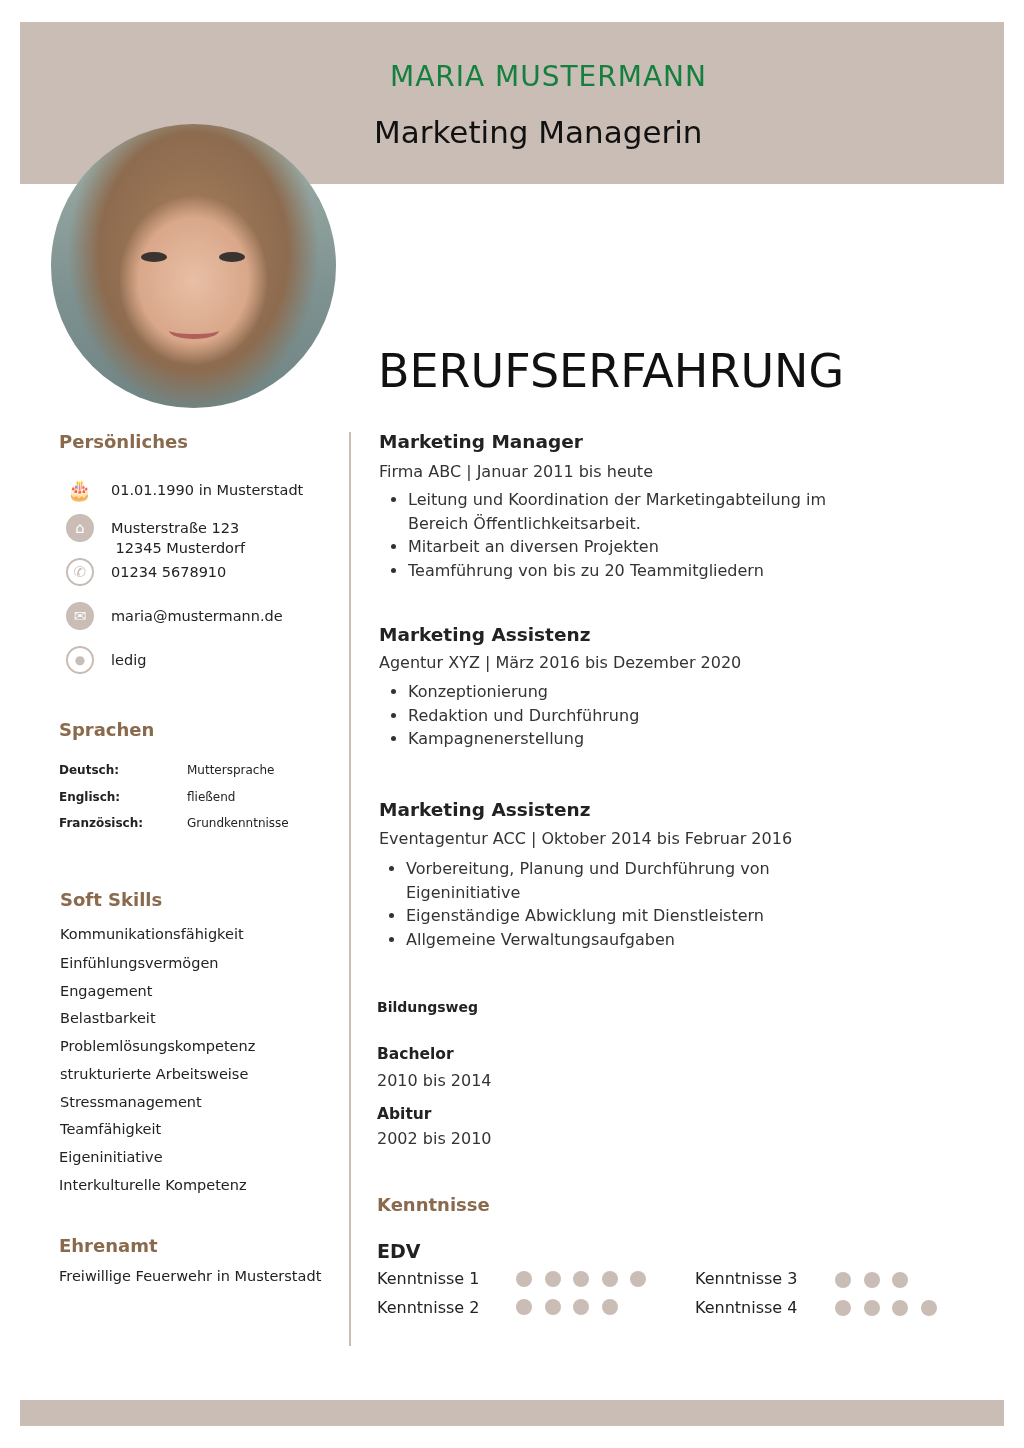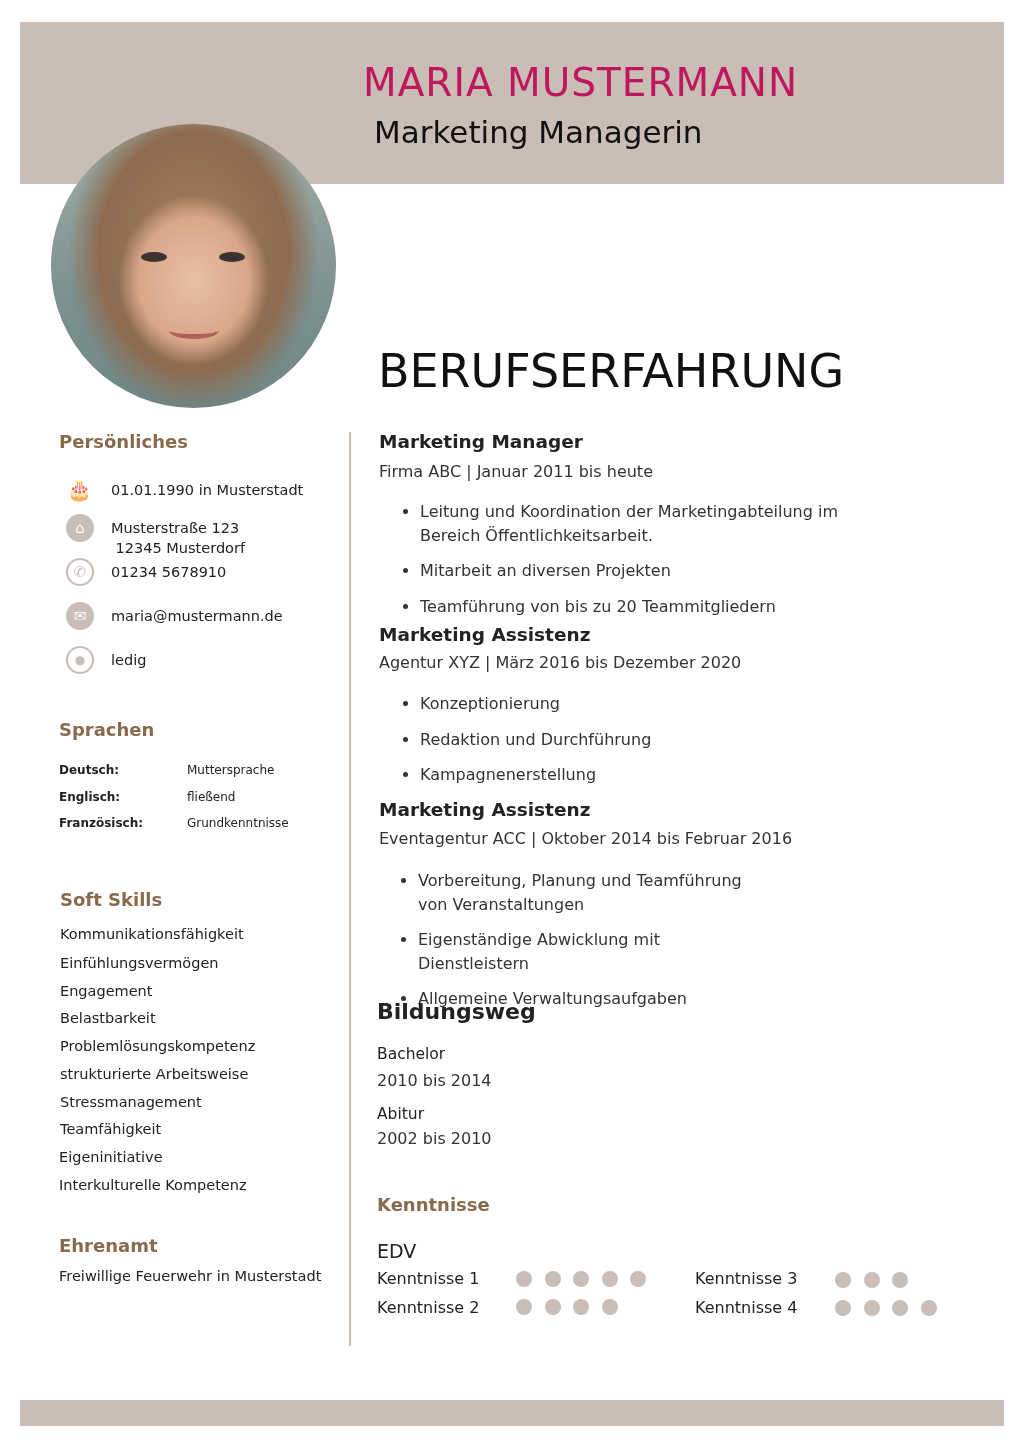--- a/index.html
+++ b/index.html
@@ -1,19 +1,19 @@
 <!DOCTYPE html>
 <html><head>
 <meta charset="utf-8">
 <style>
   html,body{margin:0;padding:0;background:#fff;}
   body{width:1024px;height:1448px;position:relative;font-family:"DejaVu Sans","Liberation Sans",sans-serif;color:#222;overflow:hidden;}
   .band-top{position:absolute;left:20px;top:22px;width:984px;height:162px;background:#c9bdb5;}
   .band-bottom{position:absolute;left:20px;top:1400px;width:984px;height:26px;background:#c9bdb5;}
-  .name{position:absolute;left:363px;top:60px;font-size:39px;letter-spacing:1px;color:#be185d;white-space:nowrap;}
+  .name{position:absolute;left:390px;top:60px;font-size:28px;letter-spacing:1px;color:#15803d;white-space:nowrap;}
   .role{position:absolute;left:374px;top:114px;font-size:31px;color:#111;white-space:nowrap;}
   .photo{position:absolute;left:51px;top:124px;width:285px;height:284px;border-radius:50%;
     background:radial-gradient(ellipse 35% 40% at 50% 55%,#e8bfa5 0%,#d9a78a 55%,rgba(0,0,0,0) 75%),
     radial-gradient(ellipse 55% 70% at 50% 45%,#a77f5c 0%,#8d6b4f 60%,rgba(0,0,0,0) 80%),
     linear-gradient(180deg,#9fb0a8 0%,#7d9190 60%,#6f8584 100%);overflow:hidden;}
   .photo .eye{position:absolute;top:128px;width:26px;height:10px;background:#3b3330;border-radius:50%;}
   .photo .mouth{position:absolute;left:118px;top:198px;width:50px;height:12px;border-bottom:5px solid #b0605a;border-radius:0 0 50% 50%;}
   .section-h{position:absolute;font-size:18px;font-weight:bold;color:#8a6a4c;white-space:nowrap;text-align:right;}
   .divider{position:absolute;left:349px;top:432px;width:2px;height:914px;background:#c9bdb5;}
   .big-h{position:absolute;left:378px;top:344px;font-size:46px;color:#111;white-space:nowrap;}
@@ -21,23 +21,23 @@
   .icn{width:28px;height:28px;border-radius:50%;background:#c9bdb5;display:flex;align-items:center;justify-content:center;color:#fff;font-size:15px;}
   .icn.outline{background:#fff;border:2px solid #c9bdb5;color:#c9bdb5;width:24px;height:24px;}
   .icn.cake{background:none;color:#c9bdb5;font-size:20px;border-radius:0;}
   .pi .txt{position:absolute;left:45px;top:4px;font-size:14.5px;color:#222;white-space:nowrap;line-height:20px;}
   .lang{position:absolute;left:59px;font-size:12px;white-space:nowrap;}
   .lang .k{font-weight:bold;display:inline-block;width:128px;}
   .skill{position:absolute;left:60px;font-size:14.5px;white-space:nowrap;color:#222;}
   .job-title{position:absolute;left:379px;font-size:18.5px;font-weight:bold;color:#222;white-space:nowrap;}
   .job-sub{position:absolute;left:379px;font-size:16px;color:#333;white-space:nowrap;}
   .bul{position:absolute;left:386px;font-size:16px;color:#333;line-height:23.5px;margin:0;padding:0 0 0 22px;}
-  .bul li{margin:12px;}
-  .edu-h{position:absolute;left:377px;font-size:22px;font-weight:bold;white-space:nowrap;}
-  .edu-t{position:absolute;left:377px;font-size:15.5px;font-weight:normal;white-space:nowrap;}
+  .bul li{margin:0;}
+  .edu-h{position:absolute;left:377px;font-size:14px;font-weight:bold;white-space:nowrap;}
+  .edu-t{position:absolute;left:377px;font-size:15.5px;font-weight:bold;white-space:nowrap;}
   .edu-d{position:absolute;left:377px;font-size:16px;color:#333;white-space:nowrap;}
   .sk-l{position:absolute;font-size:16px;white-space:nowrap;color:#222;}
   .dots{position:absolute;display:flex;gap:12.5px;}
   .dot{width:16px;height:16px;border-radius:50%;background:#c9bdb5;}
 </style>
 </head>
 <body>
 
 <div class="band-top"></div>
 <div class="name">MARIA MUSTERMANN</div>
@@ -109,21 +109,21 @@
 <div class="job-sub" style="top:653px">Agentur XYZ | März 2016 bis Dezember 2020</div>
 <ul class="bul" style="top:680px;width:480px">
   <li>Konzeptionierung</li>
   <li>Redaktion und Durchführung</li>
   <li>Kampagnenerstellung</li>
 </ul>
 
 <div class="job-title" style="top:799px">Marketing Assistenz</div>
 <div class="job-sub" style="top:829px">Eventagentur ACC | Oktober 2014 bis Februar 2016</div>
 <ul class="bul" style="left:384px;top:857px;width:380px">
-  <li>Vorbereitung, Planung und Teamführung von Veranstaltungen</li>
+  <li>Vorbereitung, Planung und Durchführung von Eigeninitiative</li>
   <li>Eigenständige Abwicklung mit Dienstleistern</li>
   <li>Allgemeine Verwaltungsaufgaben</li>
 </ul>
 
 <div class="edu-h" style="top:999px">Bildungsweg</div>
 <div class="edu-t" style="top:1045px">Bachelor</div>
 <div class="edu-d" style="top:1071px">2010 bis 2014</div>
 <div class="edu-t" style="top:1105px">Abitur</div>
 <div class="edu-d" style="top:1129px">2002 bis 2010</div>
 

